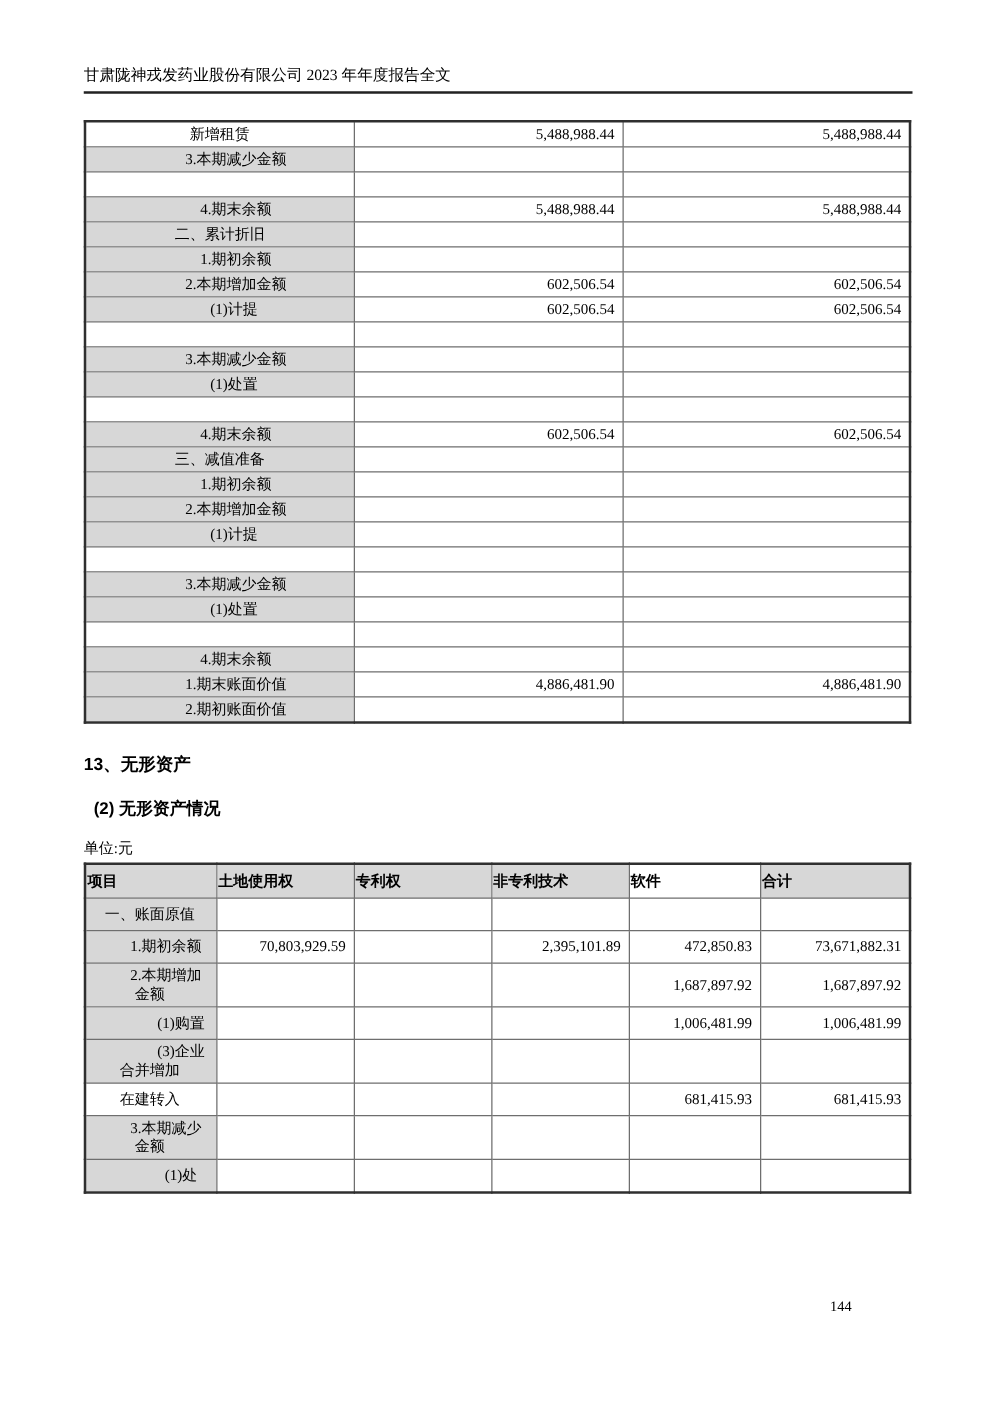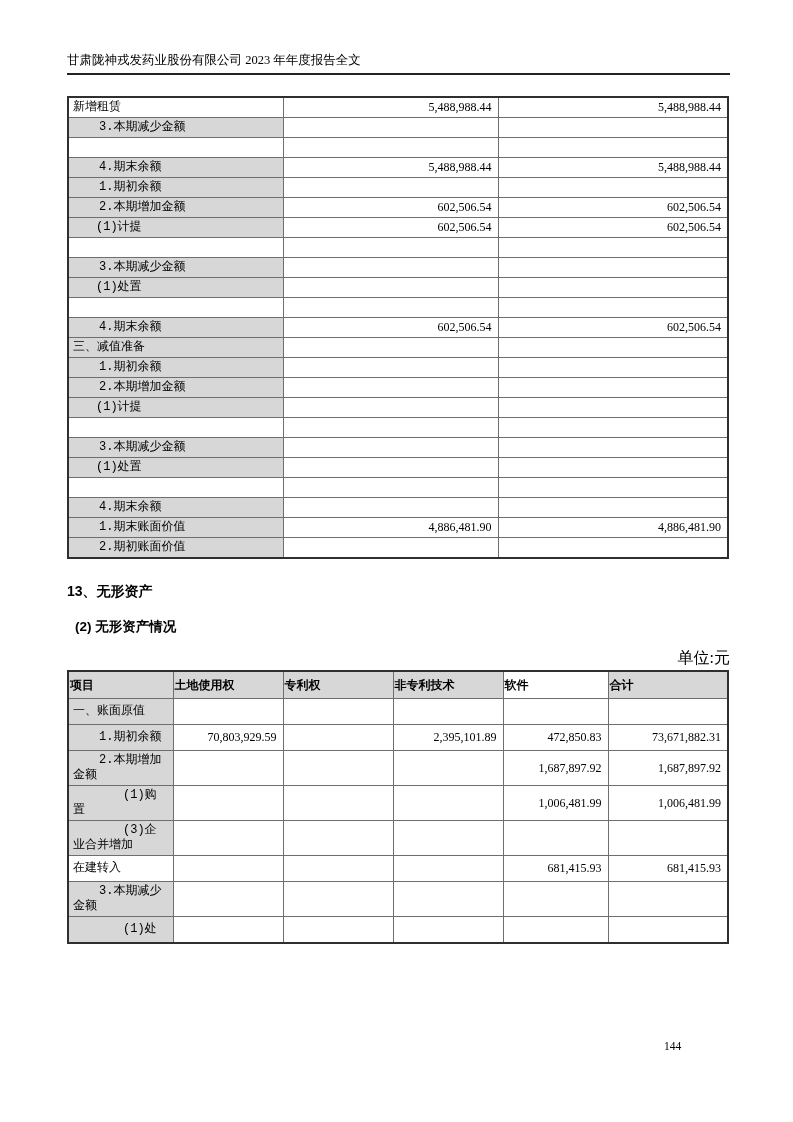--- a/index.html
+++ b/index.html
@@ -9,35 +9,35 @@
     position:relative;overflow:hidden;
   }
   .page{padding:0 63px 0 67px;}
   
   .doc-header{padding-top:52px;text-align:left;font-size:12.5px;line-height:16px;}
   .header-rule{margin-top:5px;border-top:2.5px solid #222;height:0;}
   
   table{border-collapse:collapse;table-layout:fixed;width:660px;font-size:12px;}
   td,th{border:1px solid #6e6e6e;overflow:hidden;white-space:normal;word-break:break-all;}
   table{border:2px solid #2f2f2f;}
-  td.lbl{background:#d7d7d7;text-align:left;padding:0 4px;font-family:Liberation Mono, monospace;}
+  td.lbl{background:#d7d7d7;text-align:center;padding:0 4px;}
   td.lbl.white{background:#ffffff;}
   td.val{background:#ffffff;text-align:right;padding:0 6px;}
   
   .t1{margin-top:21px;}
   .t1 td{height:19px;line-height:19px;}
   .t1 td.ind0{padding-left:4px;}
   .t1 td.ind1{padding-left:30px;}
   .t1 td.ind2{padding-left:27px;}
   
   .h-sec{font-family:"Liberation Sans","DejaVu Sans",sans-serif;font-weight:700;
          font-size:14px;margin:24px 0 0 0;line-height:16px;}
   .h-sub{font-family:"Liberation Sans","DejaVu Sans",sans-serif;font-weight:700;
          font-size:13.5px;margin:20px 0 0 8px;line-height:15px;}
-  .unit-row{margin-top:17px;text-align:right;font-size:16px;line-height:14px;}
+  .unit-row{margin-top:17px;font-size:12px;line-height:14px;}
   
   .t2{margin-top:5px;}
   .t2 th{background:#d7d7d7;font-weight:700;text-align:left;height:24px;line-height:24px;}
   .t2 th.white{background:#ffffff;}
   .t2 td{height:21px;line-height:15px;vertical-align:middle;}
   .t2 td.lbl{padding:2px 6px 2px 4px;}
   .t2 td.lbl.tind0{text-indent:0;}
   .t2 td.lbl.tind1{text-indent:26px;}
   .t2 td.lbl.tind2{text-indent:50px;}
   
@@ -72,20 +72,25 @@
         </tr>
         <tr>
           <td class="lbl ind0 white"></td>
           <td class="val"></td>
           <td class="val"></td>
         </tr>
         <tr>
           <td class="lbl ind1">4.期末余额</td>
           <td class="val">5,488,988.44</td>
           <td class="val">5,488,988.44</td>
+        </tr>
+        <tr>
+          <td class="lbl ind0">二、累计折旧</td>
+          <td class="val"></td>
+          <td class="val"></td>
         </tr>
         <tr>
           <td class="lbl ind1">1.期初余额</td>
           <td class="val"></td>
           <td class="val"></td>
         </tr>
         <tr>
           <td class="lbl ind1">2.本期增加金额</td>
           <td class="val">602,506.54</td>
           <td class="val">602,506.54</td>

